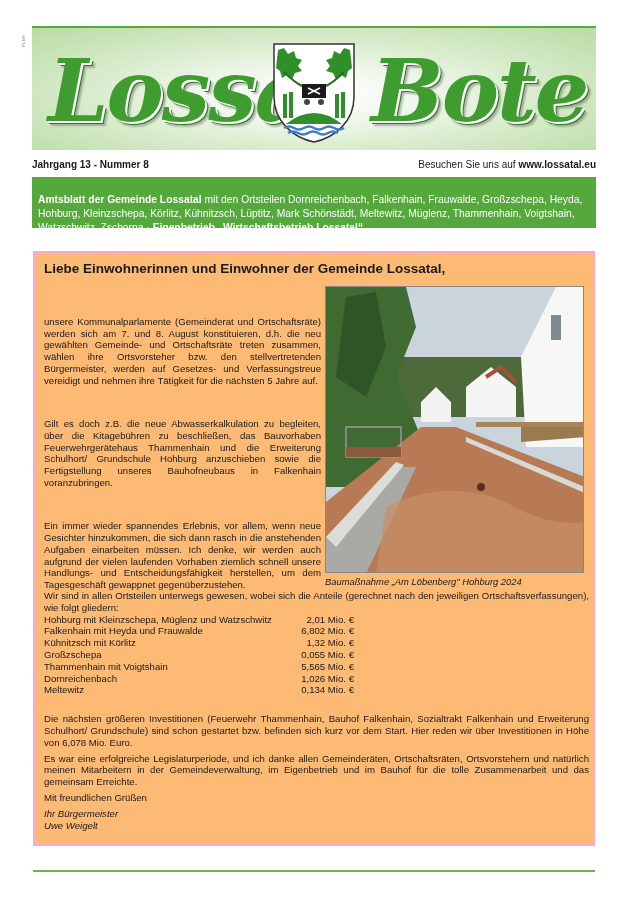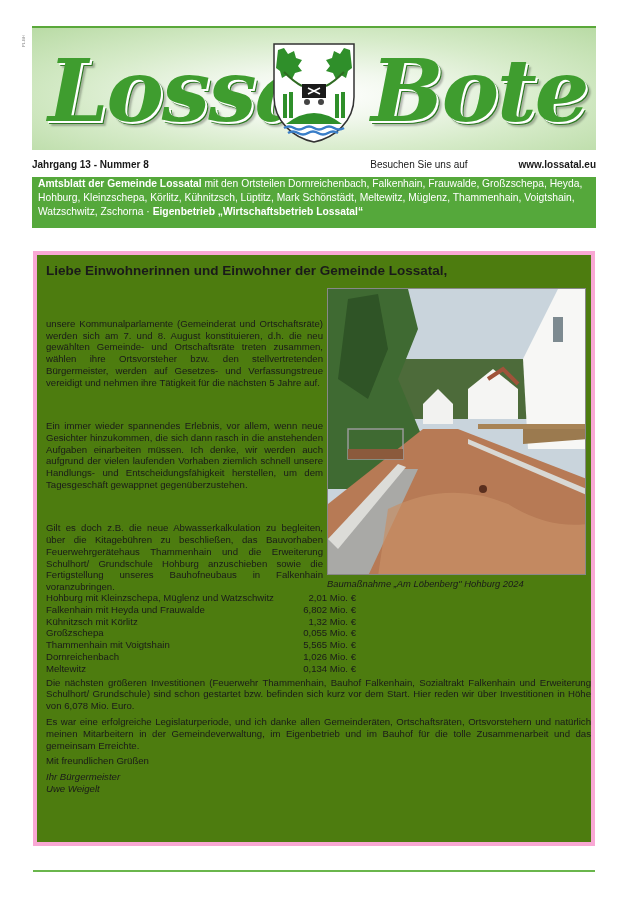--- a/index.html
+++ b/index.html
@@ -15,38 +15,38 @@
     font-size: 86px; color: #3f9d2f; letter-spacing: -2px;
     text-shadow: 2px 2px 0 #ffffff, 3px 3px 0 #2d7a22, 5px 5px 2px rgba(0,0,0,0.25); line-height: 110px; }
   .mast-left { left: 16px; }
   .mast-right { left: 339px; }
   .crest { position: absolute; left: 240px; top: 14px; width: 84px; height: 102px; }
 
   .info-row { position: absolute; left: 32px; top: 153px; width: 564px; height: 22px; display: flex; align-items: center; font-size: 10px; }
   .info-cell { flex: 1; height: 100%; display: flex; align-items: center; }
   .info-cell.l { justify-content: flex-start; font-weight: bold; }
   .info-cell.c { justify-content: center; font-weight: bold; border-left: 1px dotted #bbb; border-right: 1px dotted #bbb; }
-  .info-cell.r { justify-content: flex-end; gap: 48px; }
+  .info-cell.r { justify-content: flex-end; }
   .info-cell.r b { margin-left: 3px; }
 
   .amtsblatt { position: absolute; left: 32px; top: 177px; width: 564px; height: 51px; background: #55a83b; color: #fff;
-    font-size: 10.3px; line-height: 14px; padding: 0 6px; }
+    font-size: 10.3px; line-height: 14px; padding: 16px 6px; }
   .amtsblatt b { font-weight: bold; }
 
-  .article { position: absolute; left: 33px; top: 251px; width: 562px; height: 595px; border: 4px solid #f9a8d4; background: #4d7c0f; }
+  .article { position: absolute; left: 33px; top: 251px; width: 562px; height: 595px; border: 2px solid #f9a8d4; background: #fdba74; }
   .article h1 { position: absolute; left: 9px; top: 8px; font-size: 13.5px; font-weight: bold; color: #1a1a1a; }
   .col-left { position: absolute; left: 9px; top: 31px; width: 277px; font-size: 9.6px; line-height: 11.7px; text-align: justify; }
   .col-left p { margin-bottom: 11px; margin-top: 32px; }
   .col-left p.tight { margin-bottom: 0; }
   .photo { position: absolute; left: 290px; top: 33px; width: 259px; height: 287px; border: 1px solid #888; overflow: hidden; }
   .caption { position: absolute; left: 290px; top: 323px; font-size: 9.4px; font-style: italic; }
 
   .full { position: absolute; left: 9px; top: 337px; width: 545px; font-size: 9.6px; line-height: 11.8px; }
   .full p { margin-bottom: 4px; text-align: justify; }
-  .inv-table { margin: 0 0 2px 0; border-collapse: collapse; }
+  .inv-table { margin: 0 0 17px 0; border-collapse: collapse; }
   .inv-table td { padding: 0; height: 11.8px; font-size: 9.6px; line-height: 11.8px; }
   .inv-table td.name { width: 230px; }
   .inv-table td.val { width: 80px; text-align: right; }
   .sig { font-style: italic; }
 
   .footer-line { position: absolute; left: 33px; top: 870px; width: 562px; height: 2px; background: #6ab64c; }
 </style>
 </head>
 <body>
 
@@ -87,22 +87,22 @@
 
 <div class="amtsblatt">
   <b>Amtsblatt der Gemeinde Lossatal</b><span> mit den Ortsteilen Dornreichenbach, Falkenhain, Frauwalde, Großzschepa, Heyda, Hohburg, Kleinzschepa, Körlitz, Kühnitzsch, Lüptitz, Mark Schönstädt, Meltewitz, Müglenz, Thammenhain, Voigtshain, Watzschwitz, Zschorna · </span><b>Eigenbetrieb „Wirtschaftsbetrieb Lossatal“</b>
 </div>
 
 <article class="article">
   <h1>Liebe Einwohnerinnen und Einwohner der Gemeinde Lossatal,</h1>
 
   <div class="col-left">
     <p>unsere Kommunalparlamente (Gemeinderat und Ortschaftsräte) werden sich am 7. und 8. August konstituieren, d.h. die neu gewählten Gemeinde- und Ortschaftsräte treten zusammen, wählen ihre Ortsvorsteher bzw. den stellvertretenden Bürgermeister, werden auf Gesetzes- und Verfassungstreue vereidigt und nehmen ihre Tätigkeit für die nächsten 5 Jahre auf.</p>
+    <p>Gilt es doch z.B. die neue Abwasserkalkulation zu begleiten, über die Kitagebühren zu beschließen, das Bauvorhaben Feuerwehrgerätehaus Thammenhain und die Erweiterung Schulhort/ Grundschule Hohburg anzuschieben sowie die Fertigstellung unseres Bauhofneubaus in Falkenhain voranzubringen.</p>
     <p>Ein immer wieder spannendes Erlebnis, vor allem, wenn neue Gesichter hinzukommen, die sich dann rasch in die anstehenden Aufgaben einarbeiten müssen. Ich denke, wir werden auch aufgrund der vielen laufenden Vorhaben ziemlich schnell unsere Handlungs- und Entscheidungsfähigkeit herstellen, um dem Tagesgeschäft gewappnet gegenüberzustehen.</p>
-    <p>Gilt es doch z.B. die neue Abwasserkalkulation zu begleiten, über die Kitagebühren zu beschließen, das Bauvorhaben Feuerwehrgerätehaus Thammenhain und die Erweiterung Schulhort/ Grundschule Hohburg anzuschieben sowie die Fertigstellung unseres Bauhofneubaus in Falkenhain voranzubringen.</p>
   </div>
 
   <div class="photo">
     <svg width="259" height="287" viewBox="0 0 259 287">
       <rect width="259" height="287" fill="#c9d4dc"></rect>
       <rect x="0" y="70" width="259" height="60" fill="#4d6b3a"></rect>
       <path d="M0 0 H80 L90 40 L70 90 L95 150 L90 200 H0 Z" fill="#3f6a32"></path>
       <path d="M20 10 L50 5 L60 60 L40 110 L10 90 Z" fill="#2f5426"></path>
       <path d="M95 115 L110 100 L125 115 V135 H95 Z" fill="#f2f2f0"></path>
       <path d="M140 100 L165 80 L190 100 V130 H140 Z" fill="#f5f5f3"></path>
@@ -117,20 +117,21 @@
       <path d="M140 150 L259 200 V206 L140 155 Z" fill="#d8d8d4"></path>
       <path d="M60 220 Q120 190 180 215 Q220 240 259 235 V287 H50 Z" fill="#c79066" opacity="0.7"></path>
       <rect x="20" y="140" width="55" height="30" fill="none" stroke="#999" stroke-width="1.5"></rect>
       <rect x="20" y="160" width="55" height="10" fill="#8b5a3c"></rect>
       <circle cx="155" cy="200" r="4" fill="#5a2f1e"></circle>
     </svg>
   </div>
   <div class="caption">Baumaßnahme „Am Löbenberg" Hohburg 2024</div>
 
   <div class="full">
+    <p style="margin-bottom:0">Wir sind in allen Ortsteilen unterwegs gewesen, wobei sich die Anteile (gerechnet nach den jeweiligen Ortschaftsverfassungen), wie folgt gliedern:</p>
     <table class="inv-table">
       <tbody>
           <tr>
             <td class="name">Hohburg mit Kleinzschepa, Müglenz und Watzschwitz</td>
             <td class="val">2,01 Mio. €</td>
           </tr>
       <tr>
             <td class="name">Falkenhain mit Heyda und Frauwalde</td>
             <td class="val">6,802 Mio. €</td>
           </tr>

